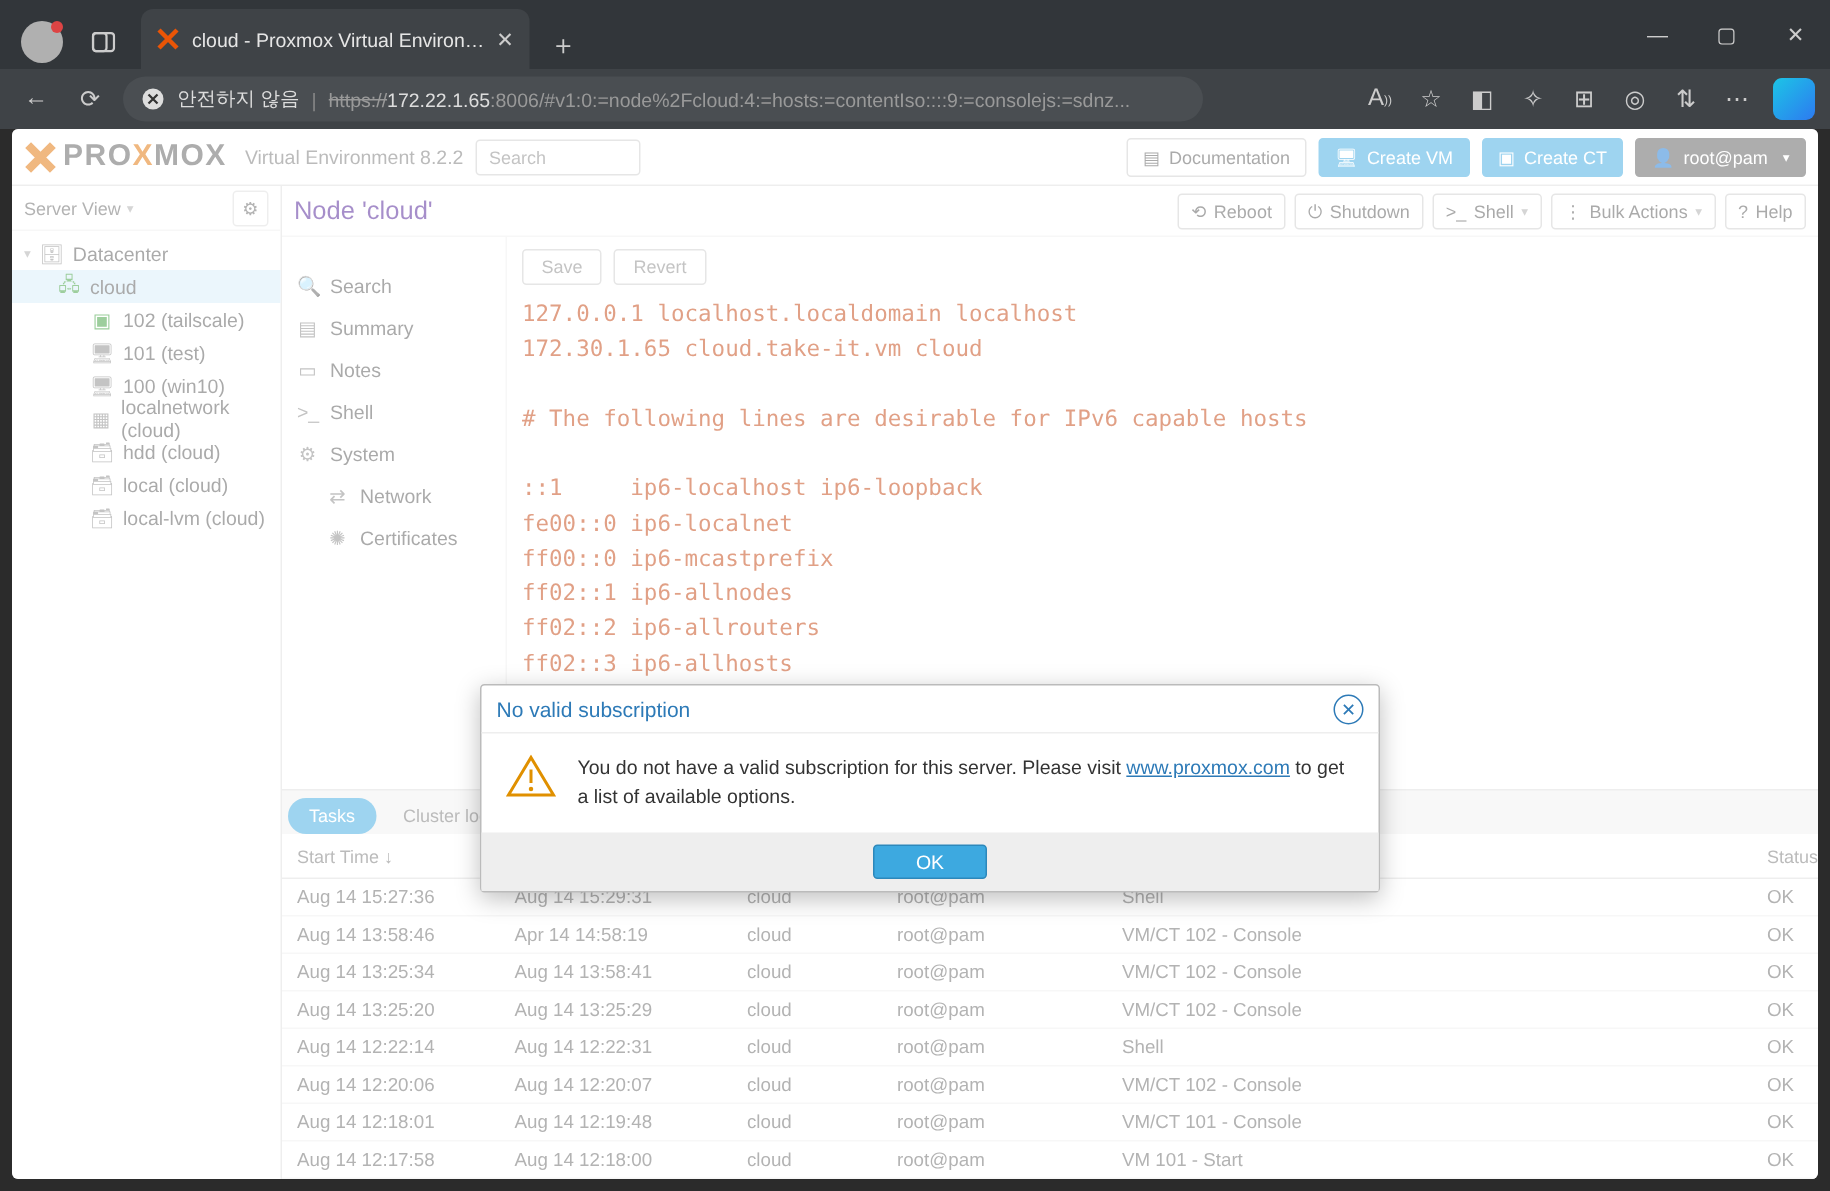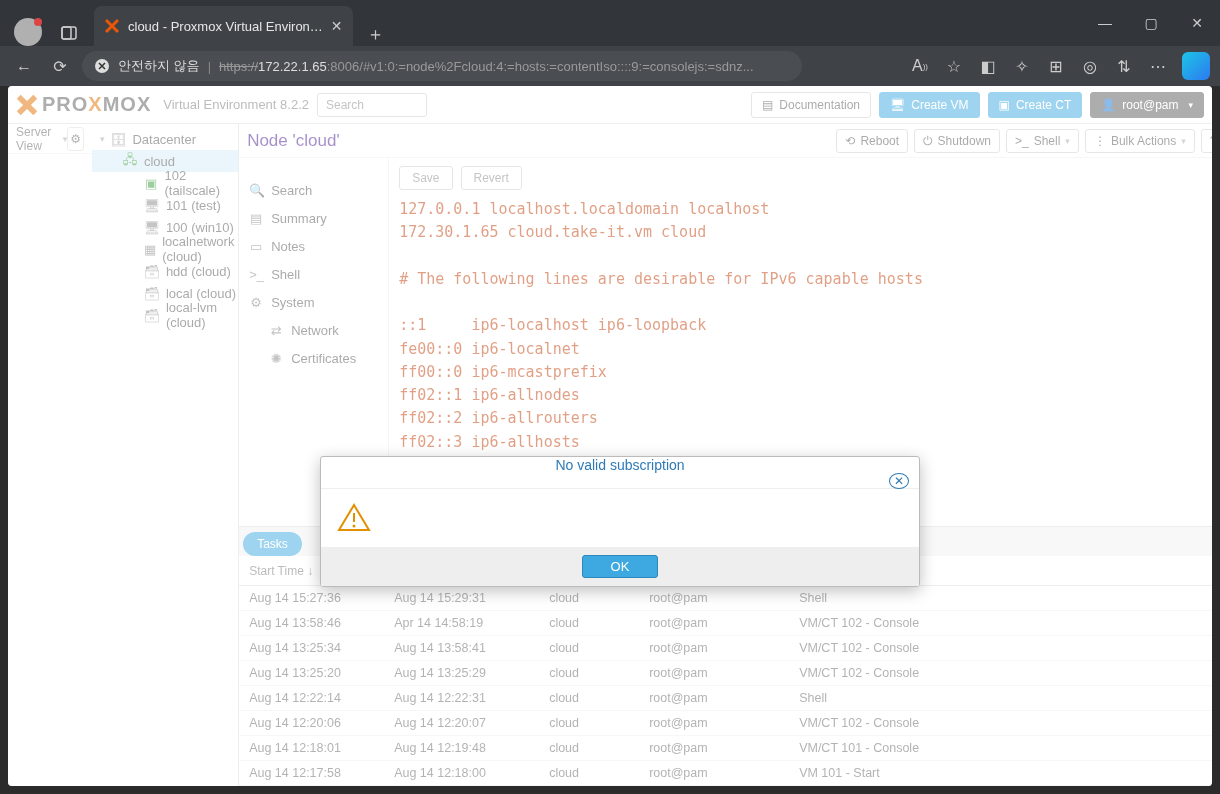--- a/index.html
+++ b/index.html
@@ -1,19 +1,19 @@
 <!DOCTYPE html>
 <html><head>
 <meta charset="utf-8">
 <style>
 * { margin:0; padding:0; box-sizing:border-box; font-family:"Segoe UI",Arial,sans-serif; }
 body { background:#2b2b2b; width:1220px; height:794px; overflow:hidden; position:relative; }
 
 
-.browser-top { background:#32363a; height:46px; display:flex; align-items:flex-end; }
+.browser-top { background:#32363a; height:46px; display:flex; align-items:center; }
 .profile-badge { width:28px; height:28px; border-radius:50%; background:#b0b0b0; margin:9px 10px 0 14px; position:relative; }
 .profile-badge::after{content:"";position:absolute;top:0;right:0;width:8px;height:8px;border-radius:50%;background:#d44;}
 .tabspace-icon{width:26px;height:26px;margin:10px 12px 0 4px;color:#ccc;display:flex;align-items:center;justify-content:center;}
 .tab { background:#3f4347; border-radius:8px 8px 0 0; display:flex; align-items:center; padding:0 10px; margin-top:6px; height:40px; min-width:230px; color:#e6e6e6; font-size:13px; gap:8px;}
 .tab-favicon{width:16px;height:16px;color:#ea5506;}
 .tab-close{color:#ccc;font-size:14px;margin-left:auto;}
 .newtab{color:#ccc;margin:14px 0 0 14px;font-size:18px;}
 .win-controls{margin-left:auto;display:flex;color:#ccc;}
 .win-btn{width:46px;height:46px;display:flex;align-items:center;justify-content:center;font-size:14px;}
 
@@ -36,21 +36,21 @@
 .px-logo .x{color:#e07000;}
 .px-ver{color:#777;font-size:13px;margin-left:4px;}
 .searchbox{border:1px solid #ccc;border-radius:3px;height:24px;padding:0 8px;font-size:12px;color:#888;width:110px;display:flex;align-items:center;}
 .hdr-btn{height:26px;border:1px solid #ccc;border-radius:3px;padding:0 10px;font-size:12px;color:#555;display:flex;align-items:center;gap:6px;background:#fff;}
 .hdr-btn.blue{background:#3da9e0;border-color:#3da9e0;color:#fff;}
 .hdr-btn.dark{background:#5a5a5a;border-color:#5a5a5a;color:#fff;}
 .hdr-spacer{flex:1;}
 
 
 .px-body{position:absolute;top:38px;bottom:0;left:0;right:0;display:flex;}
-.sidebar{width:318px;border-right:1px solid #ddd;display:flex;flex-direction:row;}
+.sidebar{width:318px;border-right:1px solid #ddd;display:flex;flex-direction:column;}
 .sv-head{height:30px;border-bottom:1px solid #eee;display:flex;align-items:center;padding:0 8px;color:#666;font-size:12px;}
 .sv-head .gear{margin-left:auto;width:24px;height:24px;border:1px solid #ddd;border-radius:3px;display:flex;align-items:center;justify-content:center;}
 .tree{font-size:13px;color:#555;padding:4px 0;}
 .tree-item{height:22px;display:flex;align-items:center;padding-left:8px;gap:6px;}
 .tree-item.selected{background:#d6ecf9;}
 .ti-icon{width:16px;height:16px;display:inline-flex;align-items:center;justify-content:center;color:#888;}
 .ti-icon.green{color:#3a9d3a;}
 .tree .lvl1{padding-left:30px;}
 .tree .lvl2{padding-left:52px;}
 
@@ -80,21 +80,21 @@
 .col-start{width:155px;padding-left:10px;}
 .col-end{width:155px;}
 .col-node{width:100px;}
 .col-user{width:150px;}
 .col-desc{width:430px;}
 .col-status{flex:1;}
 .trow{display:flex;height:25px;border-bottom:1px solid #eee;font-size:12.5px;color:#666;align-items:center;}
 
 
 .modal{position:absolute;z-index:100;left:312px;top:370px;width:600px;background:#fff;border:1px solid #bbb;border-radius:3px;box-shadow:0 4px 16px rgba(0,0,0,0.25);}
-.modal-head{height:32px;display:flex;align-items:center;padding:0 10px;border-bottom:1px solid #eee;flex-direction:column;}
+.modal-head{height:32px;display:flex;align-items:center;padding:0 10px;border-bottom:1px solid #eee;}
 .modal-title{color:#2d7ab7;font-size:14px;}
 .modal-close{margin-left:auto;color:#2d7ab7;width:20px;height:20px;border:1.5px solid #2d7ab7;border-radius:50%;display:flex;align-items:center;justify-content:center;font-size:12px;}
 .modal-body{padding:14px 16px;display:flex;gap:14px;font-size:13px;color:#333;line-height:1.45;}
 .modal-ico{width:34px;height:30px;flex:0 0 34px;}
 .modal-body a{color:#2d7ab7;text-decoration:underline;}
 .modal-foot{background:#eee;padding:8px;display:flex;justify-content:center;}
 .ok-btn{background:#3da9e0;color:#fff;border:1px solid #2c88bb;border-radius:3px;padding:3px 28px;font-size:13px;}
 
 svg{display:block;}
 </style>
@@ -403,19 +403,22 @@
       <span class="modal-close">✕</span>
     </div>
     <div class="modal-body">
       <span class="modal-ico">
         <svg width="34" height="30" viewBox="0 0 34 30">
             <path d="M17 2 L32 27 L2 27 Z" fill="none" stroke="#e09000" stroke-width="2"></path>
             <line x1="17" y1="10" x2="17" y2="19" stroke="#e09000" stroke-width="2"></line>
             <circle cx="17" cy="23" r="1.5" fill="#e09000"></circle>
           </svg>
       </span>
+      <span>
+        <span>You do not have a valid subscription for this server. Please visit </span><a>www.proxmox.com</a><span> to get a list of available options.</span>
+      </span>
     </div>
     <div class="modal-foot">
       <button class="ok-btn">OK</button>
     </div>
   </div>
 
 </div>
 
 </body></html>

